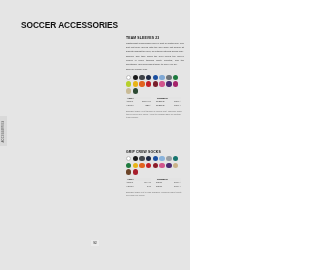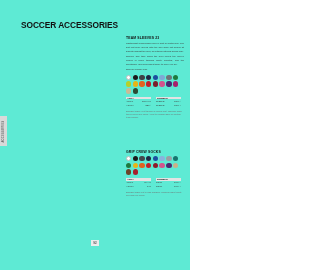--- a/index.html
+++ b/index.html
@@ -4,21 +4,21 @@
 <style>
   html,body{margin:0;padding:0;}
   body{
     width:190px;height:270px;
     background:#ffffff;
     font-family:"Liberation Sans", sans-serif;
     overflow:hidden;
     position:relative;
     -webkit-font-smoothing:none;
   }
-  .page{position:absolute;inset:0;background:#5eead4;}
+  .page{position:absolute;inset:0;background:#e5e5e5;}
 
   
   .side-tab{
     position:absolute;left:0;top:116px;
     width:7px;height:30px;
     background:#d9d9d9;
     display:flex;align-items:center;justify-content:center;
   }
   .side-tab-label{
     transform:rotate(-90deg);

